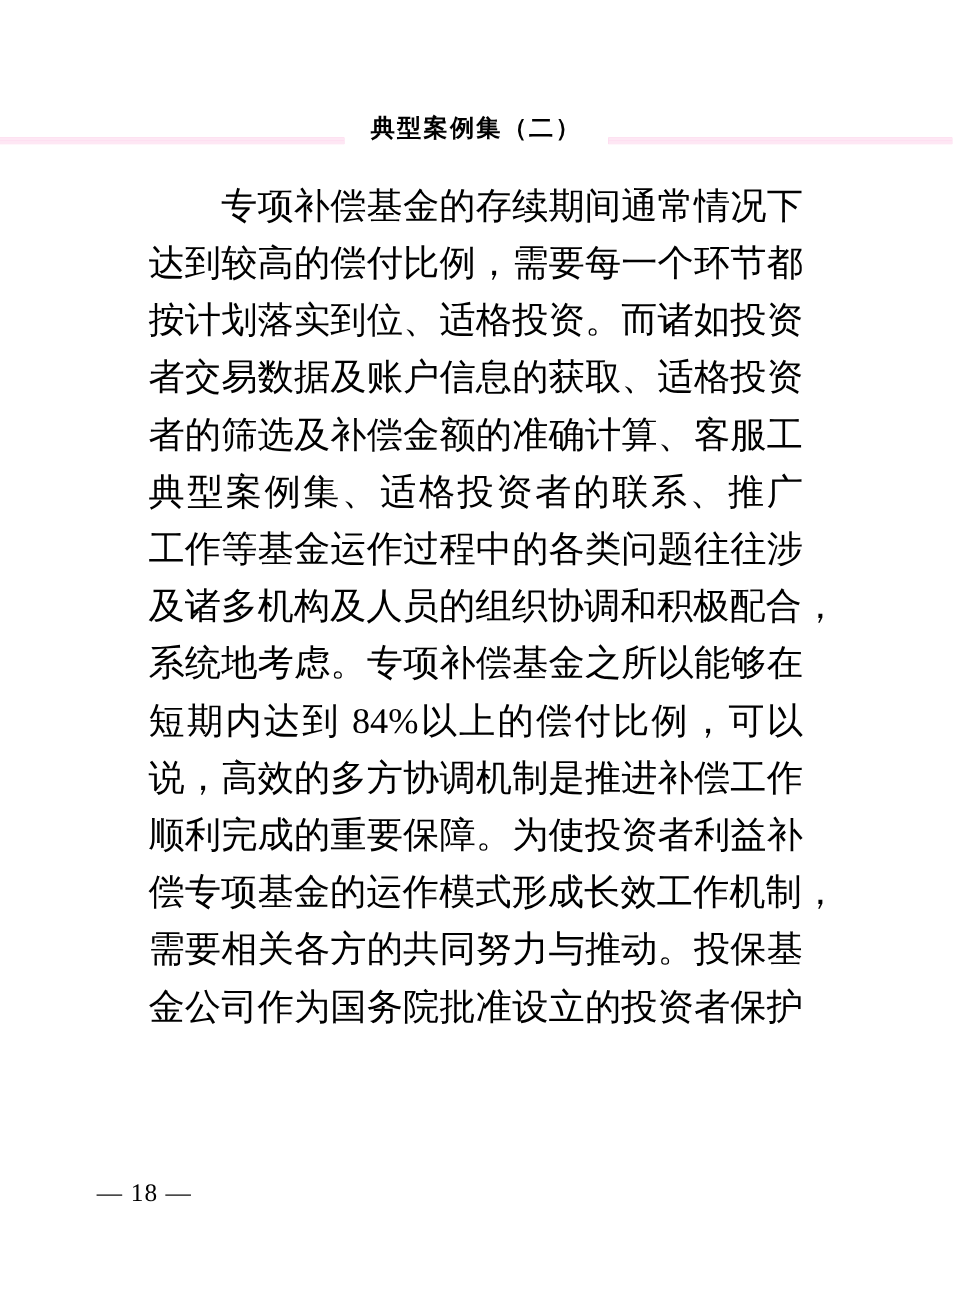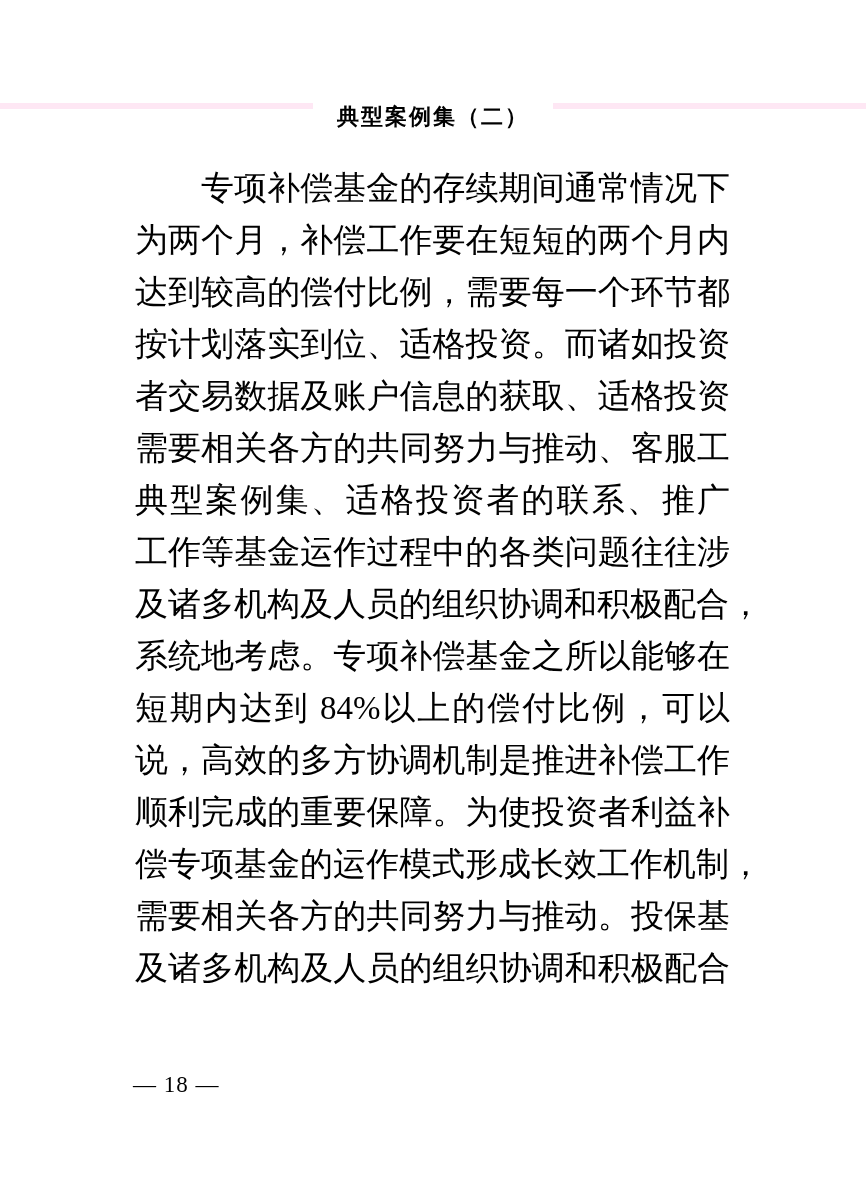--- a/index.html
+++ b/index.html
@@ -18,21 +18,21 @@
   }
 
   
   .header-band {
     position: absolute;
     top: 103px;
     left: 0;
     right: 0;
     height: 28px;
     display: flex;
-    align-items: flex-start;
+    align-items: flex-end;
   }
   .band-bar {
     flex: 1 1 auto;
     background: var(--band_pink, #fbbade);
     border-top: 3px solid var(--band_pink_light, #fee7f4);
     border-bottom: 3px solid var(--band_pink_light, #fee7f4);
   }
   .band-title {
     flex: 0 0 auto;
     padding: 0 24px;
@@ -63,48 +63,46 @@
   }
 
   
   .page-number {
     position: absolute;
     left: 88px;
     top: 1070px;
     font-size: 23px;
     line-height: 30px;
     letter-spacing: 1px;
-    margin-left: 45px;
   }
 </style>
 </head>
 <body>
 
 <div class="page">
 
   <div class="header-band">
     <div class="band-bar"></div>
     <div class="band-title">典型案例集（二）</div>
     <div class="band-bar"></div>
   </div>
 
   <div class="body-text">
     <div class="text-line indent">专项补偿基金的存续期间通常情况下</div>
-    <div class="text-line">为两个月，补偿工作要在短短的两个月内</div>
     <div class="text-line">达到较高的偿付比例，需要每一个环节都</div>
     <div class="text-line">按计划落实到位、适格投资。而诸如投资</div>
     <div class="text-line">者交易数据及账户信息的获取、适格投资</div>
-    <div class="text-line">需要相关各方的共同努力与推动、客服工</div>
+    <div class="text-line">者的筛选及补偿金额的准确计算、客服工</div>
     <div class="text-line">典型案例集、适格投资者的联系、推广</div>
     <div class="text-line">工作等基金运作过程中的各类问题往往涉</div>
     <div class="text-line">及诸多机构及人员的组织协调和积极配合，</div>
     <div class="text-line">系统地考虑。专项补偿基金之所以能够在</div>
     <div class="text-line">短期内达到 84%以上的偿付比例，可以</div>
     <div class="text-line">说，高效的多方协调机制是推进补偿工作</div>
     <div class="text-line">顺利完成的重要保障。为使投资者利益补</div>
     <div class="text-line">偿专项基金的运作模式形成长效工作机制，</div>
     <div class="text-line">需要相关各方的共同努力与推动。投保基</div>
-    <div class="text-line">及诸多机构及人员的组织协调和积极配合</div>
+    <div class="text-line">金公司作为国务院批准设立的投资者保护</div>
   </div>
 
   <div class="page-number">— 18 —</div>
 
 </div>
 
 </body></html>

